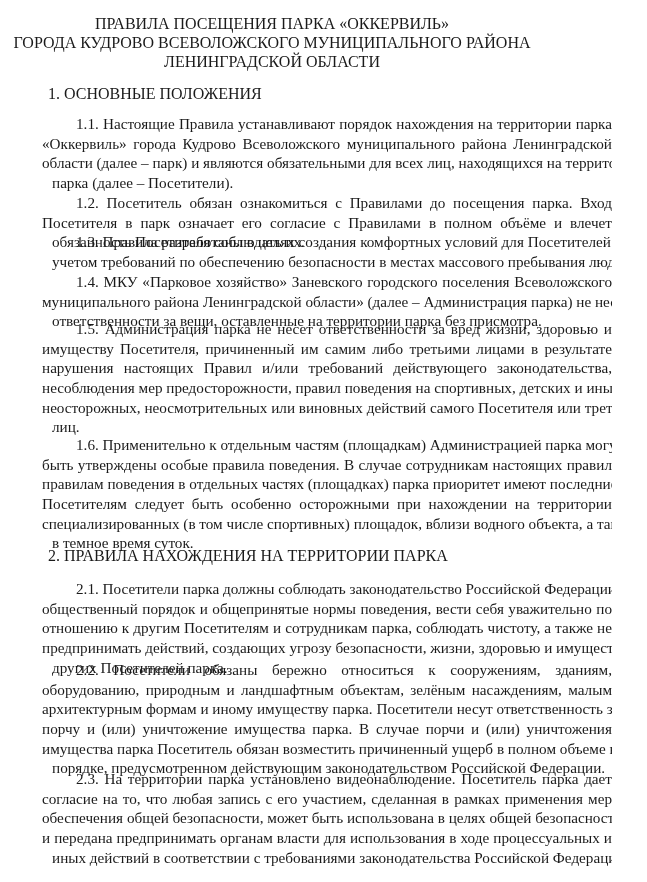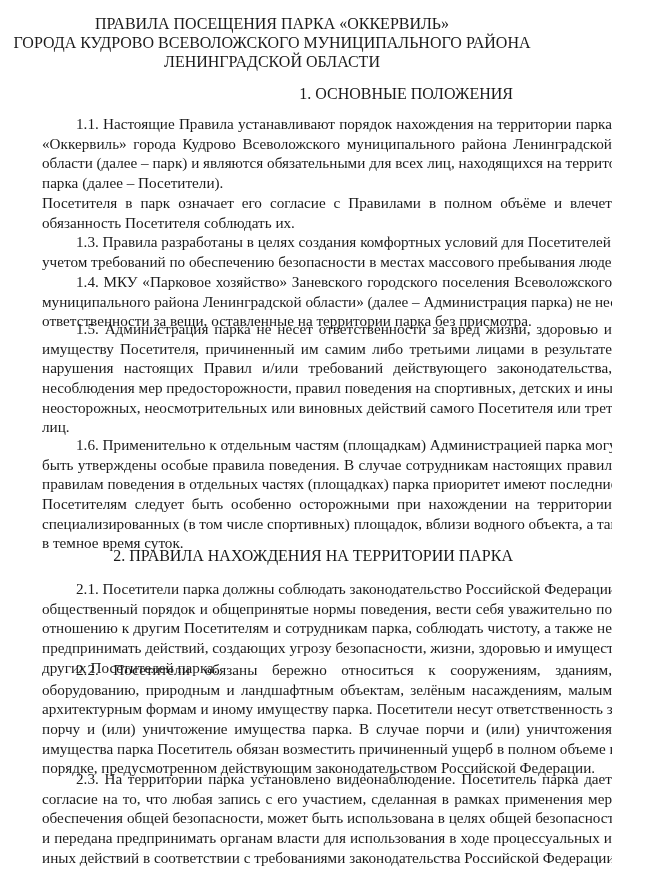--- a/index.html
+++ b/index.html
@@ -8,30 +8,30 @@
     font-family: "Liberation Serif", "DejaVu Serif", serif;
     color: #1a1a1a;
   }
   .page { position: absolute; left: 0; top: 0; width: 647px; height: 882px; }
   .title {
     position: absolute; left: 0; width: 544px; text-align: center;
     font-size: 16px; line-height: 19px;
   }
   .title div { height: 19px; white-space: nowrap; }
   .section-heading {
-    position: absolute; left: 0; width: 513px; text-align: right;
-    font-size: 16px; line-height: 19px; white-space: nowrap;
+    position: absolute; left: 0; width: 513px; text-align: left;
+    font-size: 16px; line-height: 19px; white-space: nowrap; padding-left: 48px;
   }
   .para { position: absolute; left: 42px; width: 570px; font-size: 15.2px; }
   .line {
     height: 19.7px; line-height: 19.7px; white-space: nowrap;
     text-align: justify; text-align-last: justify; overflow: hidden;
   }
   .line.first { padding-left: 34px; font-family: Liberation Serif, serif; }
-  .line.last { text-align-last: left; }
+  .line.last { text-align-last: left; margin-left: 10px; }
 </style>
 </head>
 <body>
 
 <div class="page">
 
   <div class="title" style="top:14px;">
     <div>ПРАВИЛА ПОСЕЩЕНИЯ ПАРКА «ОККЕРВИЛЬ»</div>
     <div>ГОРОДА КУДРОВО ВСЕВОЛОЖСКОГО МУНИЦИПАЛЬНОГО РАЙОНА</div>
     <div>ЛЕНИНГРАДСКОЙ ОБЛАСТИ</div>
@@ -40,20 +40,21 @@
   <div class="section-heading" style="top:84px;">1. ОСНОВНЫЕ ПОЛОЖЕНИЯ</div>
 
   <div class="para" style="top:114px;">
     <div class="line first">1.1. Настоящие Правила устанавливают порядок нахождения на территории парка</div>
     <div class="line">«Оккервиль» города Кудрово Всеволожского муниципального района Ленинградской</div>
     <div class="line">области (далее – парк) и являются обязательными для всех лиц, находящихся на территории</div>
     <div class="line last">парка (далее – Посетители).</div>
   </div>
 
   <div class="para" style="top:193px;">
+    <div class="line first">1.2. Посетитель обязан ознакомиться с Правилами до посещения парка. Вход</div>
     <div class="line">Посетителя в парк означает его согласие с Правилами в полном объёме и влечет</div>
     <div class="line last">обязанность Посетителя соблюдать их.</div>
   </div>
 
   <div class="para" style="top:232px;">
     <div class="line first">1.3. Правила разработаны в целях создания комфортных условий для Посетителей с</div>
     <div class="line last">учетом требований по обеспечению безопасности в местах массового пребывания людей.</div>
   </div>
 
   <div class="para" style="top:272px;">

